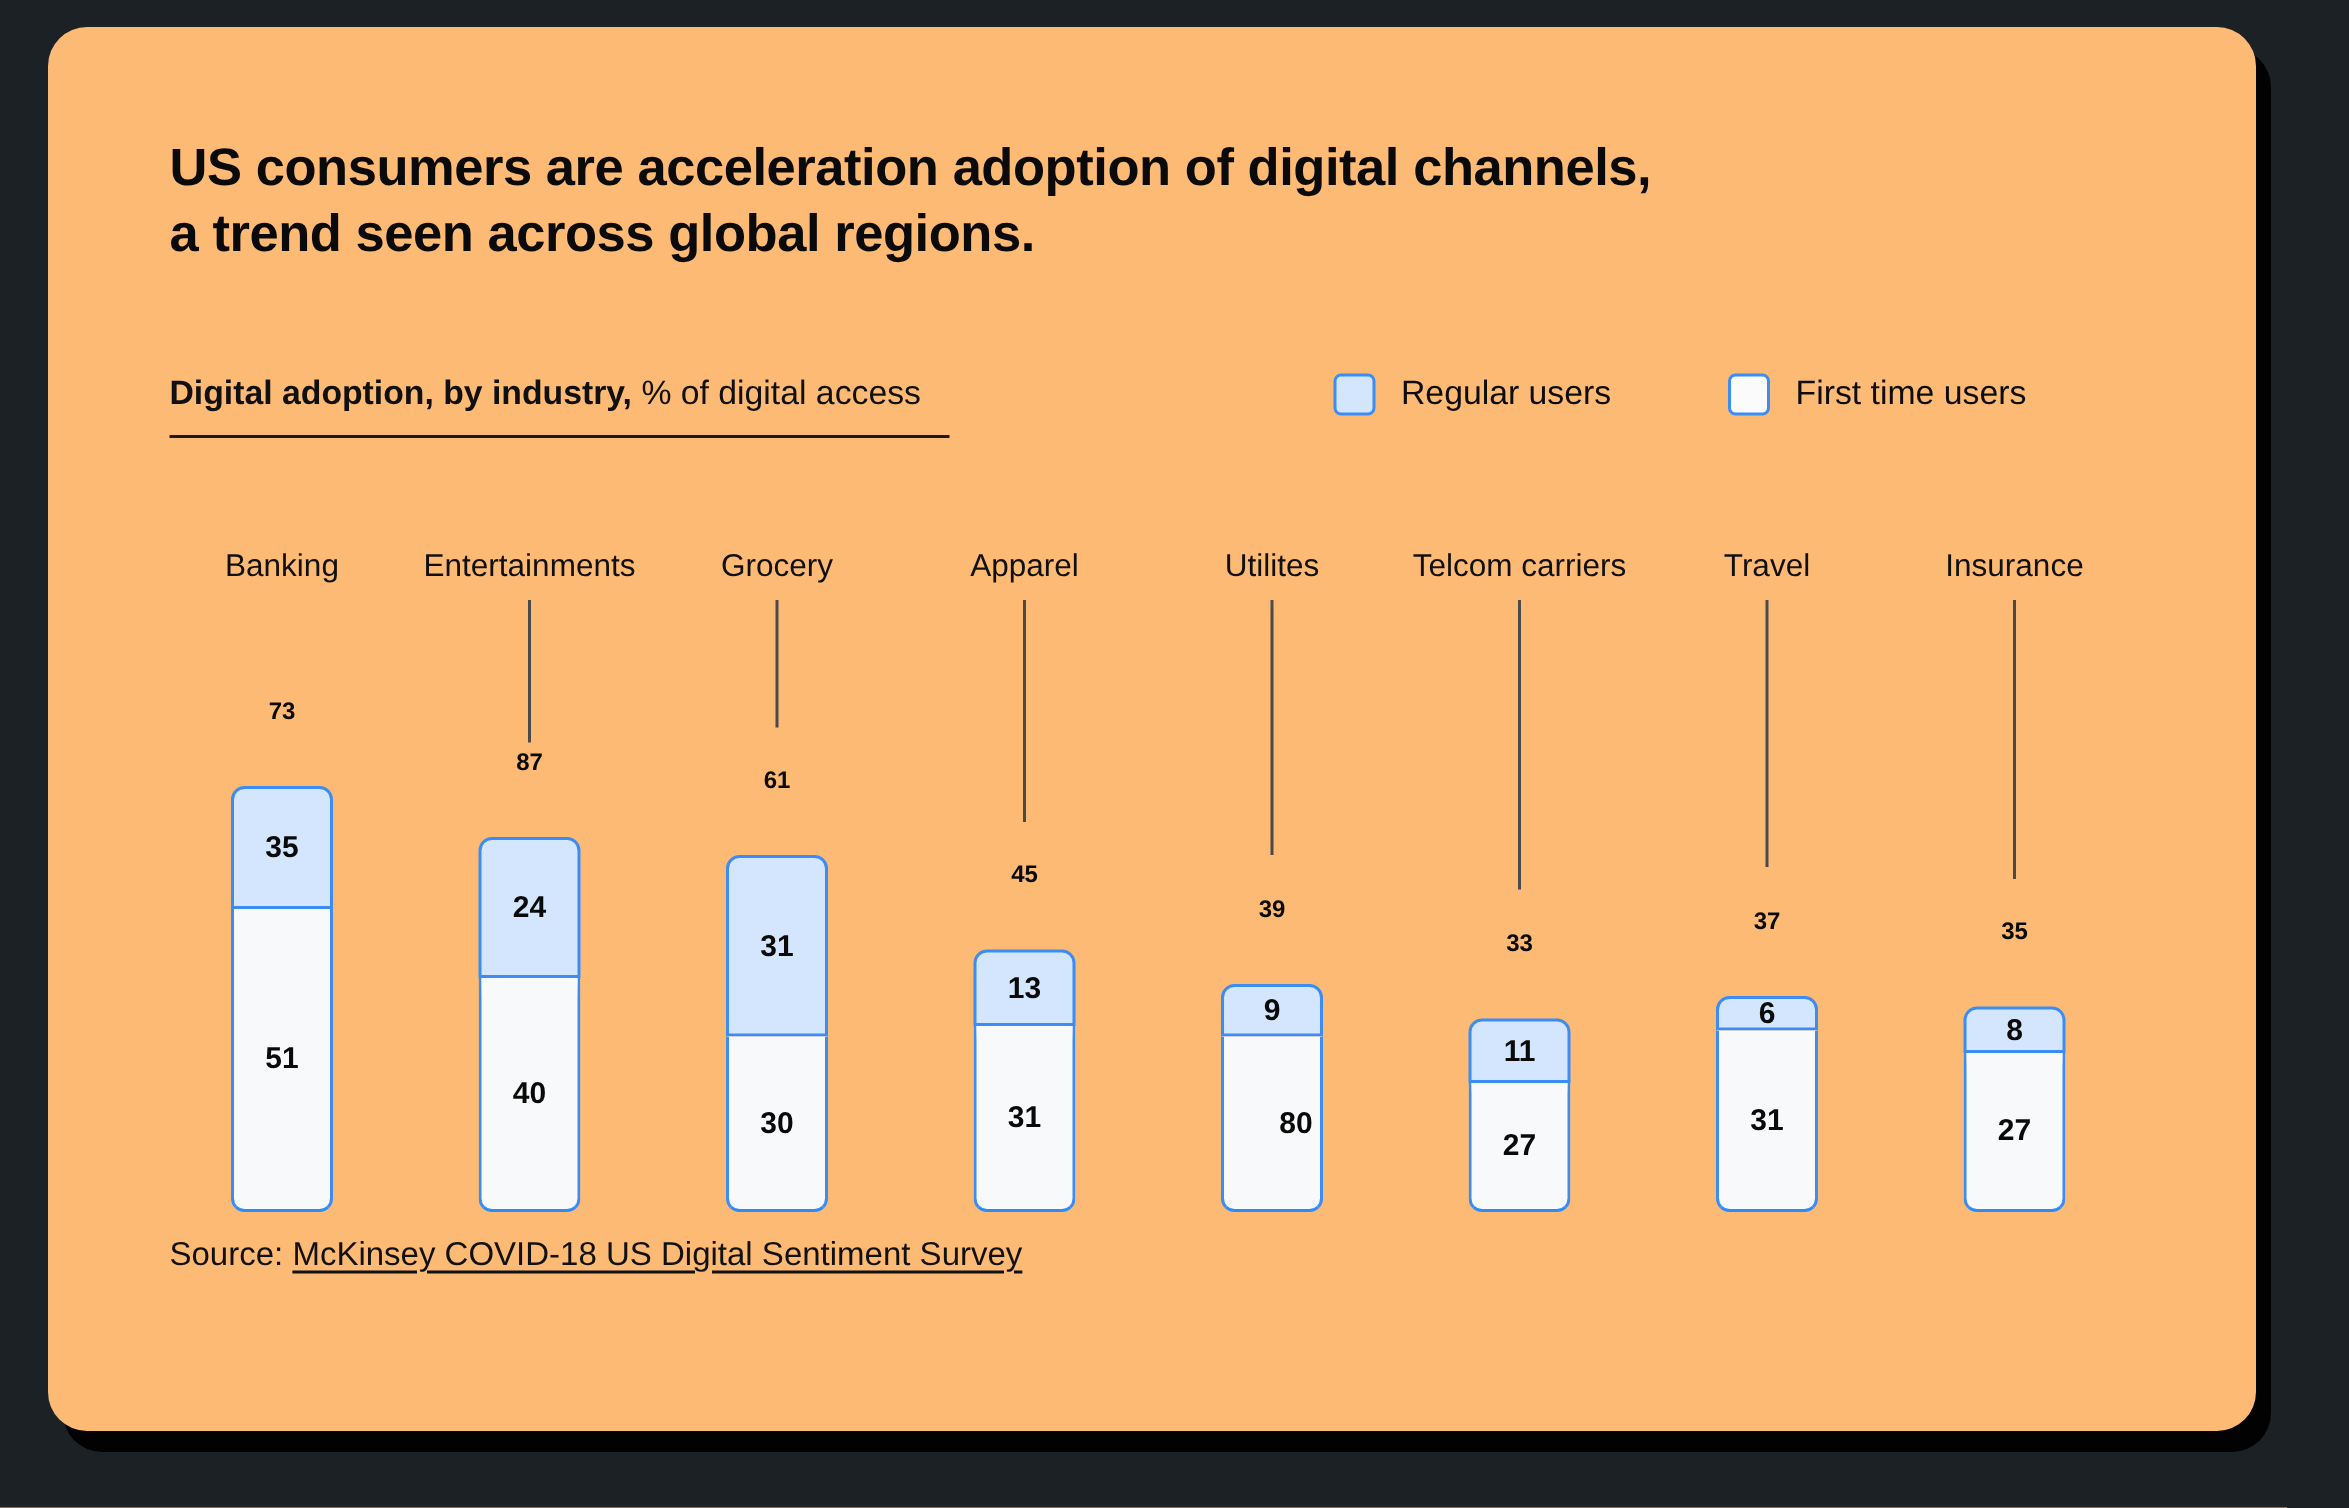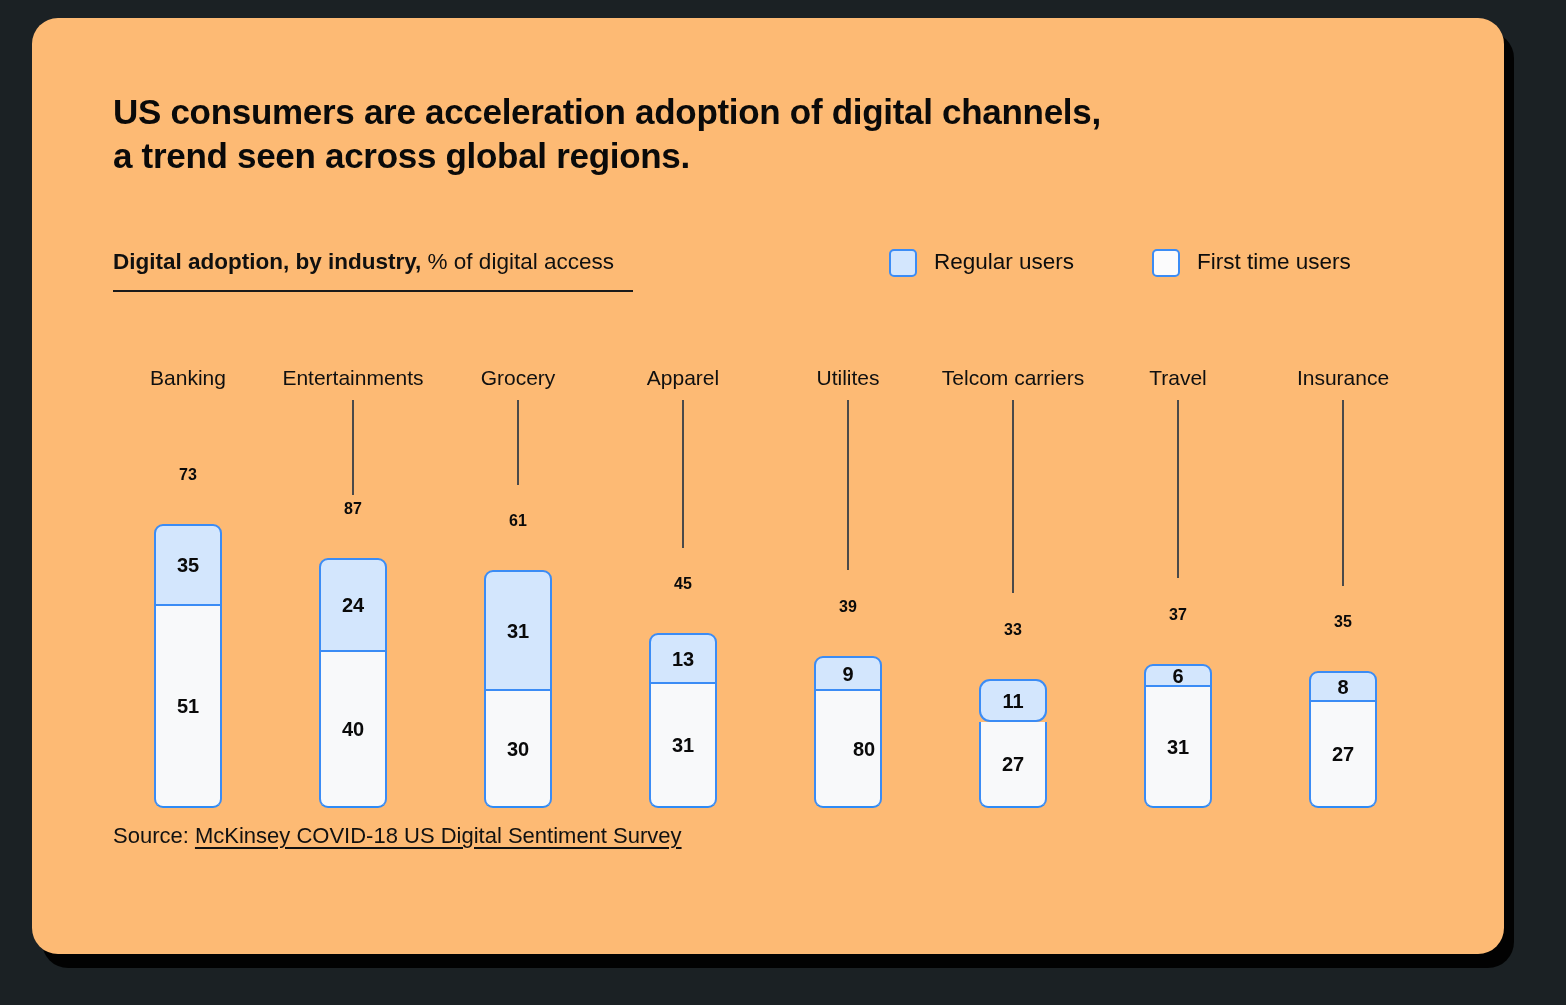--- a/index.html
+++ b/index.html
@@ -271,21 +271,21 @@
             <div class="seg seg-bottom" style="height: 117px; padding-left: 32px;">
               <span class="seg-val">80</span>
             </div>
           </div>
         </div>
         <div class="col" style="left: 825px;">
           <div class="cat-label">Telcom carriers</div>
           <div class="total" style="top: 273px;">33</div>
           <div class="leader" style="top: 52px; height: 193px;"></div>
           <div class="bar" style="height: 129px;">
-            <div class="seg seg-top" style="height: 43px; border-radius: 11px;">
+            <div class="seg seg-top" style="height: 43px;">
               <span class="seg-val">11</span>
             </div>
             <div class="seg seg-bottom" style="height: 86px;">
               <span class="seg-val">27</span>
             </div>
           </div>
         </div>
         <div class="col" style="left: 990px;">
           <div class="cat-label">Travel</div>
           <div class="total" style="top: 258px;">37</div>

